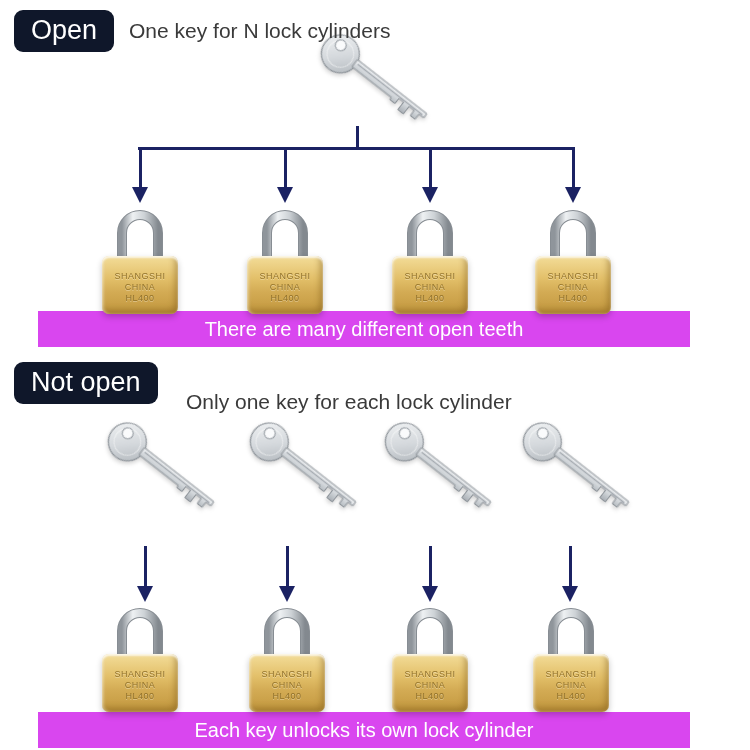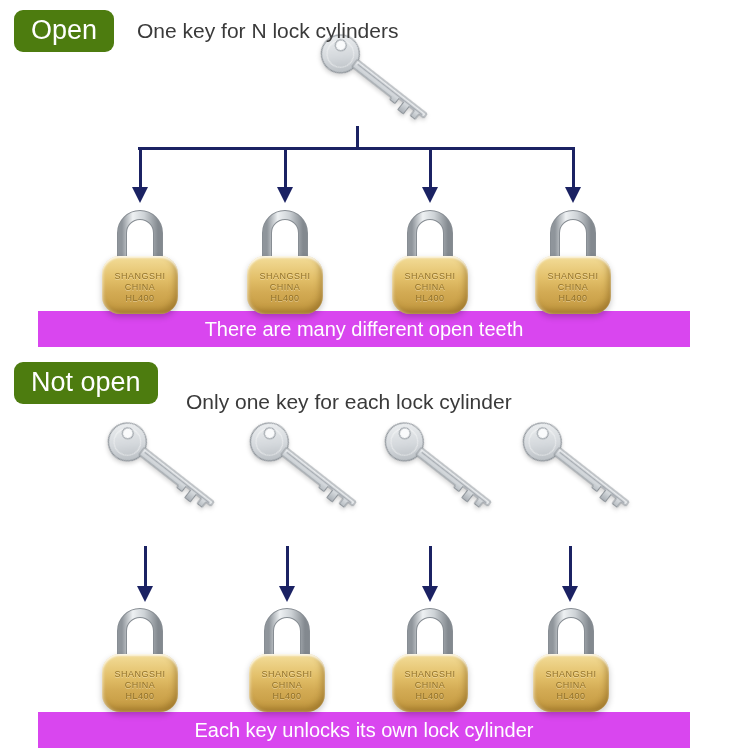--- a/index.html
+++ b/index.html
@@ -2,42 +2,42 @@
 <html><head>
 <meta charset="utf-8">
 <style>
   html,body{margin:0;padding:0;background:#fff;}
   .canvas{
     position:relative;width:750px;height:750px;background:#ffffff;
     overflow:hidden;font-family:"Liberation Sans",sans-serif;
   }
   
   .badge{
-    position:absolute;background:#4d7c0f;color:#fff;
+    position:absolute;background:#0f172a;color:#fff;
     font-size:27px;font-weight:500;line-height:1;
     padding:7px 17px 8px 17px;border-radius:9px;z-index:3;
   }
   .section-heading{
     position:absolute;font-size:21px;color:#3a3a3a;z-index:3;
   }
   
   .banner{
     position:absolute;height:36px;background:#d946ef;color:#ffffff;
     font-size:20px;line-height:36px;text-align:center;z-index:1;
   }
   
   .down-arrow{position:absolute;width:16px;display:flex;flex-direction:column;align-items:center;z-index:0;}
   .down-arrow .line{width:3px;background:#1B2263;}
   .down-arrow .head{width:0;height:0;border-left:8px solid transparent;border-right:8px solid transparent;border-top:16px solid #1B2263;}
   .tree-line{position:absolute;background:#1B2263;z-index:0;}
   
   .padlock{position:absolute;width:76px;height:108px;z-index:2;}
   .padlock .shackle{position:absolute;left:11px;top:0;width:54px;height:58px;}
   .padlock .lock-body{
-    position:absolute;left:0;top:50px;width:76px;height:58px;border-radius:18px;
+    position:absolute;left:0;top:50px;width:76px;height:58px;border-radius:7px;
     background:linear-gradient(180deg,#f3dd99 0%,#e3c06a 38%,#d3ab54 62%,#c2973e 100%);
     box-shadow:inset 0 2px 2px rgba(255,255,255,.75),
                inset 2px 0 3px rgba(255,248,220,.4),
                inset -3px -4px 6px rgba(120,85,20,.45),
                0 3px 6px rgba(0,0,0,.22);
     display:flex;flex-direction:column;align-items:center;justify-content:center;
     gap:1px;box-sizing:border-box;padding-top:3px;
   }
   .padlock .engrave{
     font-size:9px;line-height:10px;letter-spacing:.5px;color:#8a6a22;opacity:.9;
@@ -68,21 +68,21 @@
       <stop offset="0" stop-color="#f0f2f4"></stop>
       <stop offset="0.5" stop-color="#ccd1d5"></stop>
       <stop offset="1" stop-color="#a9afb5"></stop>
     </linearGradient>
   </defs>
 </svg>
 
 <div class="canvas">
 
   <div class="badge" style="left:14px;top:10px;">Open</div>
-  <div class="section-heading" style="left:137px;top:19px;">One key for N lock cylinders</div>
+  <div class="section-heading" style="left:129px;top:19px;">One key for N lock cylinders</div>
 
   <div class="key" style="left:308px;top:58px;">
     <svg viewBox="0 0 132 52">
       <circle cx="21" cy="23" r="19" fill="url(#keyGrad)" stroke="#8f959b" stroke-width="1.2"></circle>
       <circle cx="21" cy="23" r="13.5" fill="none" stroke="rgba(255,255,255,0.55)" stroke-width="1"></circle>
       <circle cx="16" cy="16" r="5.5" fill="#fafbfc" stroke="#9aa0a6" stroke-width="1.2"></circle>
       <path d="M38 17 L126 17 L126 22 L120 22 L120 28.5 L114 28.5 L114 22 L107.5 22 L107.5 31.5 L100.5 31.5 L100.5 22 L94.5 22 L94.5 28.5 L88 28.5 L88 26 L38 26 Z" fill="url(#bladeGrad)" stroke="#8f959b" stroke-width="1"></path>
       <line x1="41" y1="20.5" x2="123" y2="20.5" stroke="#a6acb2" stroke-width="1.3"></line>
     </svg>
   </div>

